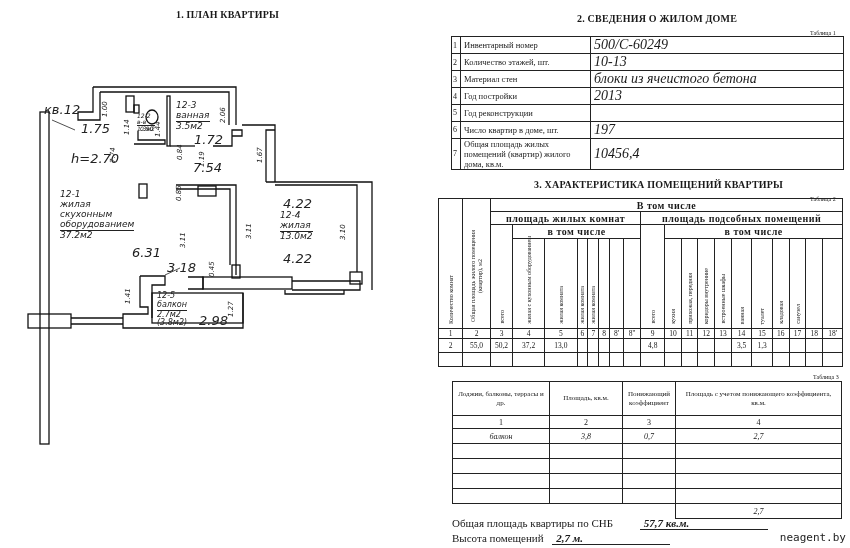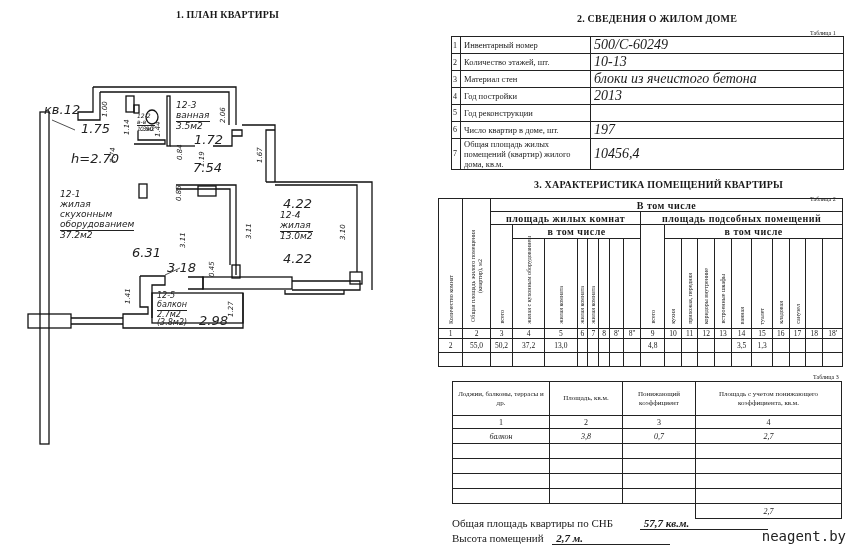--- a/index.html
+++ b/index.html
@@ -33,21 +33,21 @@
   .t2 .empty td { height: 14px; }
 
   .t3 { position: absolute; left: 452px; top: 381px; width: 390px; font-size: 7px; }
   .t3 td { border: 1px solid #222; text-align: center; vertical-align: middle; padding: 1px 2px; height: 15px; }
   .t3 .h td { height: 34px; font-size: 7px; line-height: 1.25; }
   .t3 .i td { height: 13px; font-size: 8px; }
   .t3 td.val { font-style: italic; font-size: 8px; }
 
   .summary { position: absolute; left: 452px; font-size: 11px; white-space: nowrap; }
   .summary .v { font-style: italic; font-weight: bold; border-bottom: 1px solid #222; padding: 0 4px; display: inline-block; }
-  .watermark { position: absolute; right: 4px; bottom: 4px; font-family: "DejaVu Sans Mono", monospace; font-size: 14px; color: #222; }
+  .watermark { position: absolute; right: 4px; bottom: 4px; font-family: "DejaVu Sans Mono", monospace; font-size: 11px; color: #222; }
 </style>
 </head>
 <body>
 
 <div class="abs sec-title" style="left:176px; top:9px;">1. ПЛАН КВАРТИРЫ</div>
 
 <div class="abs plan">
   <svg width="425" height="548" viewBox="0 0 425 548" style="position:absolute;left:0;top:0;">
     <g fill="none" stroke="#111" stroke-width="1.3">
 
@@ -358,21 +358,21 @@
   </tr>
 </tbody>
   </table>
 
 <div class="abs tbl-label" style="left:813px; top:374px;">Таблица 3</div>
 <table class="t3">
   <tbody>
       <tr class="h">
     <td style="width:97px;">Лоджии, балконы, террасы и др.</td>
     <td style="width:73px;">Площадь, кв.м.</td>
-    <td style="width:73px;">Понижающий коэффициент</td>
+    <td style="width:53px;">Понижающий коэффициент</td>
     <td>Площадь с учетом понижающего коэффициента, кв.м.</td>
   </tr>
   <tr class="i">
     <td>1</td>
     <td>2</td>
     <td>3</td>
     <td>4</td>
   </tr>
   <tr>
     <td class="val">балкон</td>

